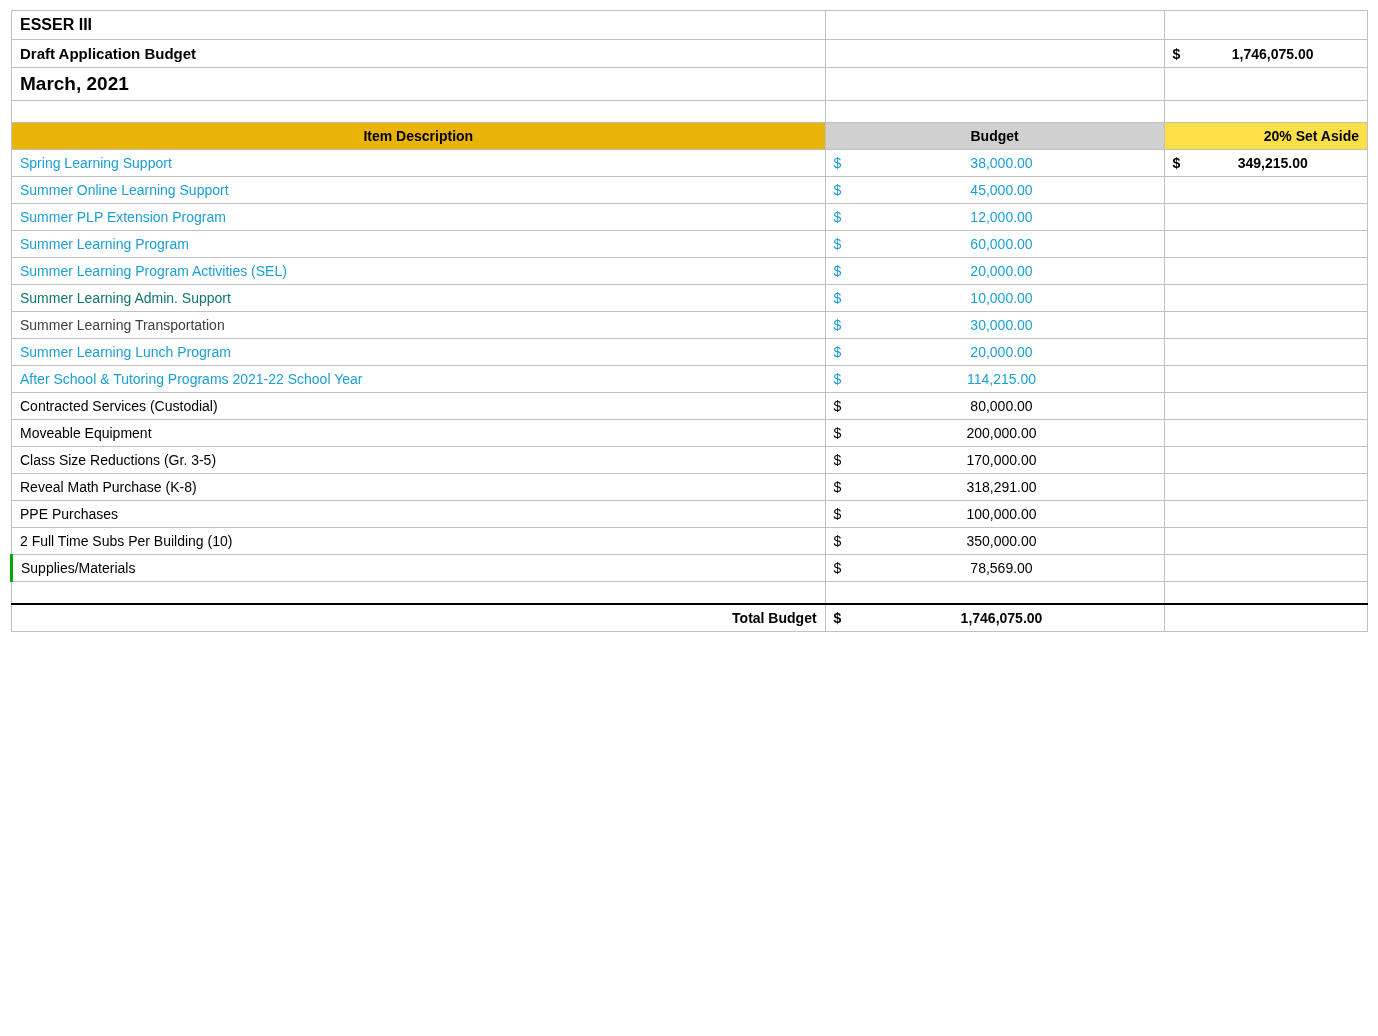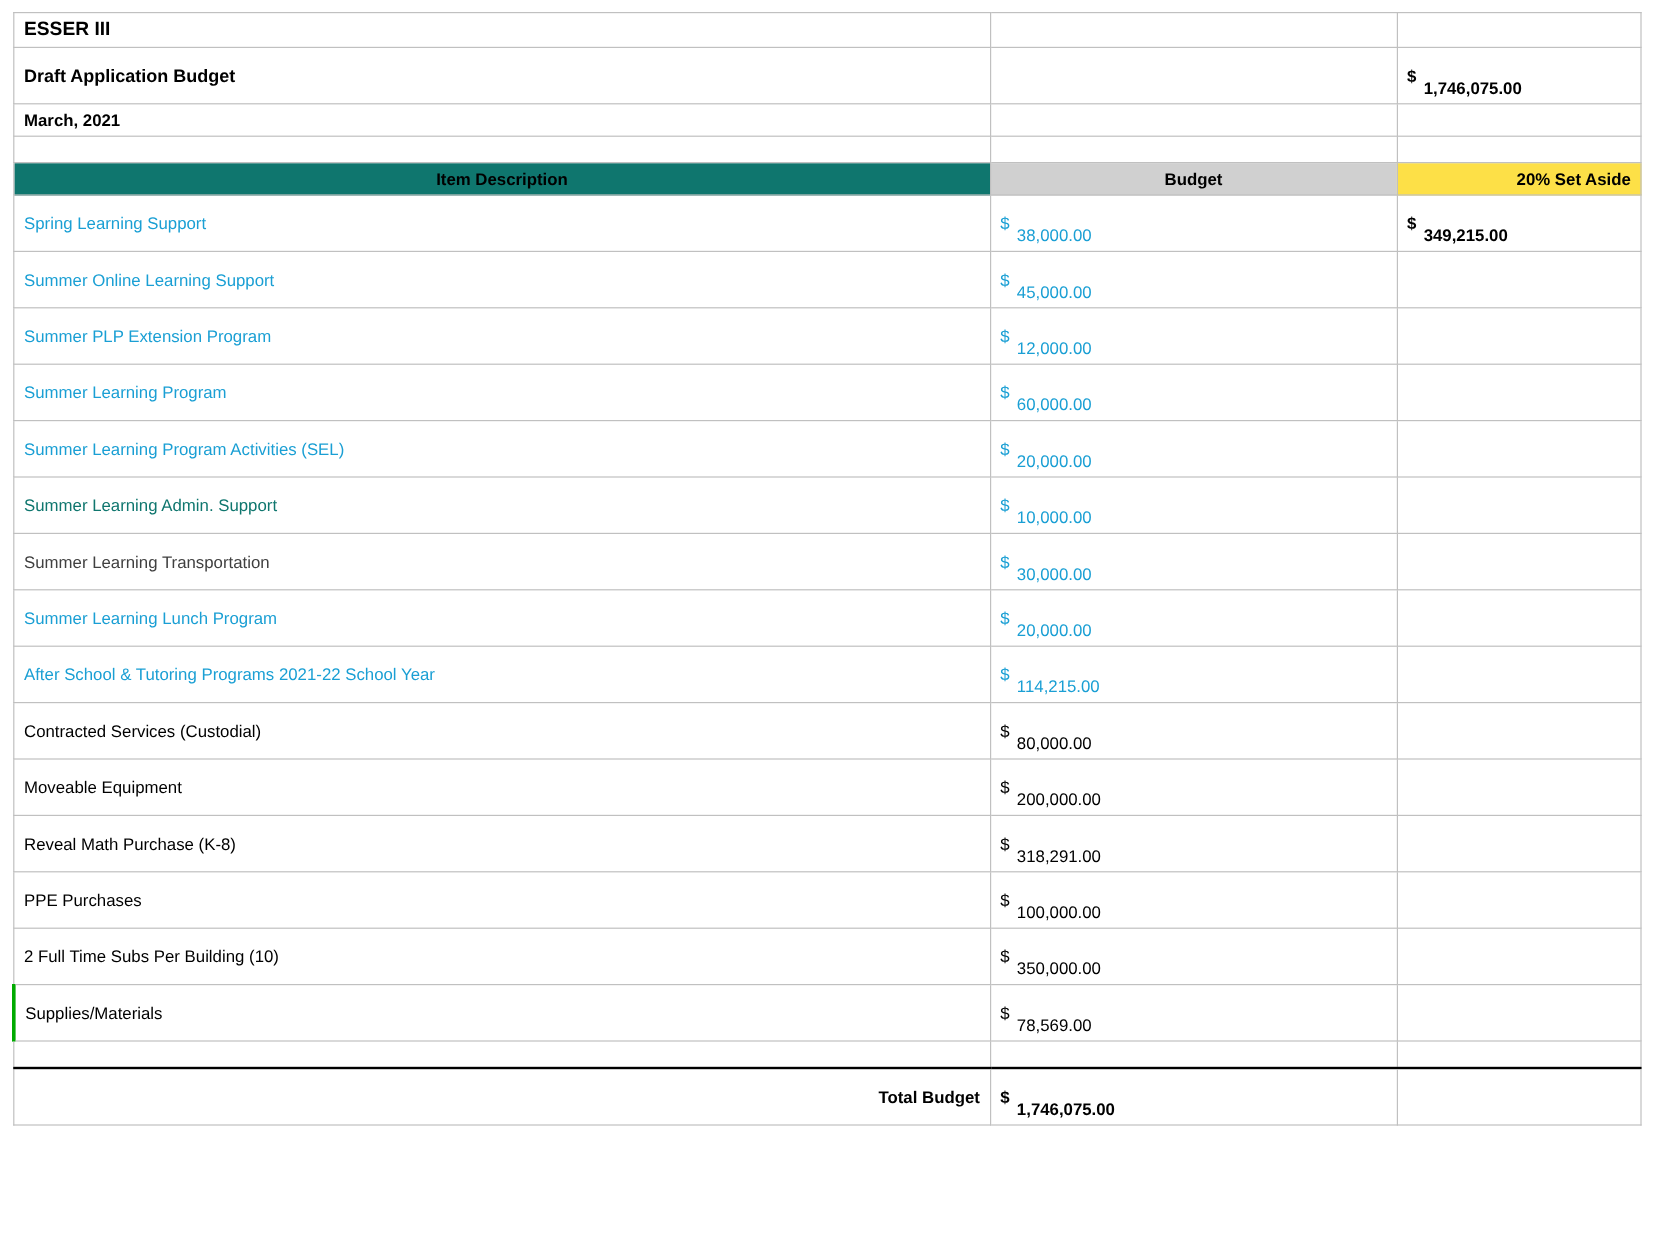--- a/index.html
+++ b/index.html
@@ -31,21 +31,21 @@
     .row-title td {
       border: 1px solid #c0c0c0;
       font-weight: bold;
       font-size: 15px;
       margin-top: 32px;
     }
 
     .row-date td {
       border: 1px solid #c0c0c0;
       font-weight: bold;
-      font-size: 14px;
+      font-size: 19px;
     }
 
     .row-empty td {
       border: 1px solid #c0c0c0;
       height: 22px;
     }
 
     
     .row-total td {
       font-weight: bold;
@@ -56,23 +56,22 @@
     .budget-cell {
       display: flex;
       align-items: center;
     }
 
     .dollar-sign {
       margin-right: 6px;
     }
 
     .amount {
-      text-align: left;
+      text-align: center;
       flex: 1;
-      margin-top: 20px;
     }
   </style>
 </head>
 <body>
 
 <table class="spreadsheet">
 
   <colgroup>
     <col style="width: 60%">
     <col style="width: 25%">
@@ -104,21 +103,21 @@
       <td></td>
     </tr>
 
     <tr class="row-empty">
       <td></td>
       <td></td>
       <td></td>
     </tr>
 
     <tr>
-      <th style="background-color:#0f766e; text-align:center;">Item Description</th>
+      <th style="background-color:#eab308; text-align:center;">Item Description</th>
       <th style="background-color:#d0d0d0; text-align:center;">Budget</th>
       <th style="background-color:#fde047; text-align:right;">20% Set Aside</th>
     </tr>
 
   </tbody>
   <tbody id="data-rows">
       <tr>
         <td style="color: rgb(26, 159, 212);">Spring Learning Support</td>
         <td style="color: rgb(26, 159, 212);">
           <div class="budget-cell">
@@ -222,20 +221,30 @@
           </div>
         </td>
         <td></td>
       </tr>
       <tr>
         <td style="color: rgb(0, 0, 0);">Moveable Equipment</td>
         <td style="color: rgb(0, 0, 0);">
           <div class="budget-cell">
             <span class="dollar-sign">$</span>
             <span class="amount">200,000.00</span>
+          </div>
+        </td>
+        <td></td>
+      </tr>
+      <tr>
+        <td style="color: rgb(0, 0, 0);">Class Size Reductions (Gr. 3-5)</td>
+        <td style="color: rgb(0, 0, 0);">
+          <div class="budget-cell">
+            <span class="dollar-sign">$</span>
+            <span class="amount">170,000.00</span>
           </div>
         </td>
         <td></td>
       </tr>
       <tr>
         <td style="color: rgb(0, 0, 0);">Reveal Math Purchase (K-8)</td>
         <td style="color: rgb(0, 0, 0);">
           <div class="budget-cell">
             <span class="dollar-sign">$</span>
             <span class="amount">318,291.00</span>

